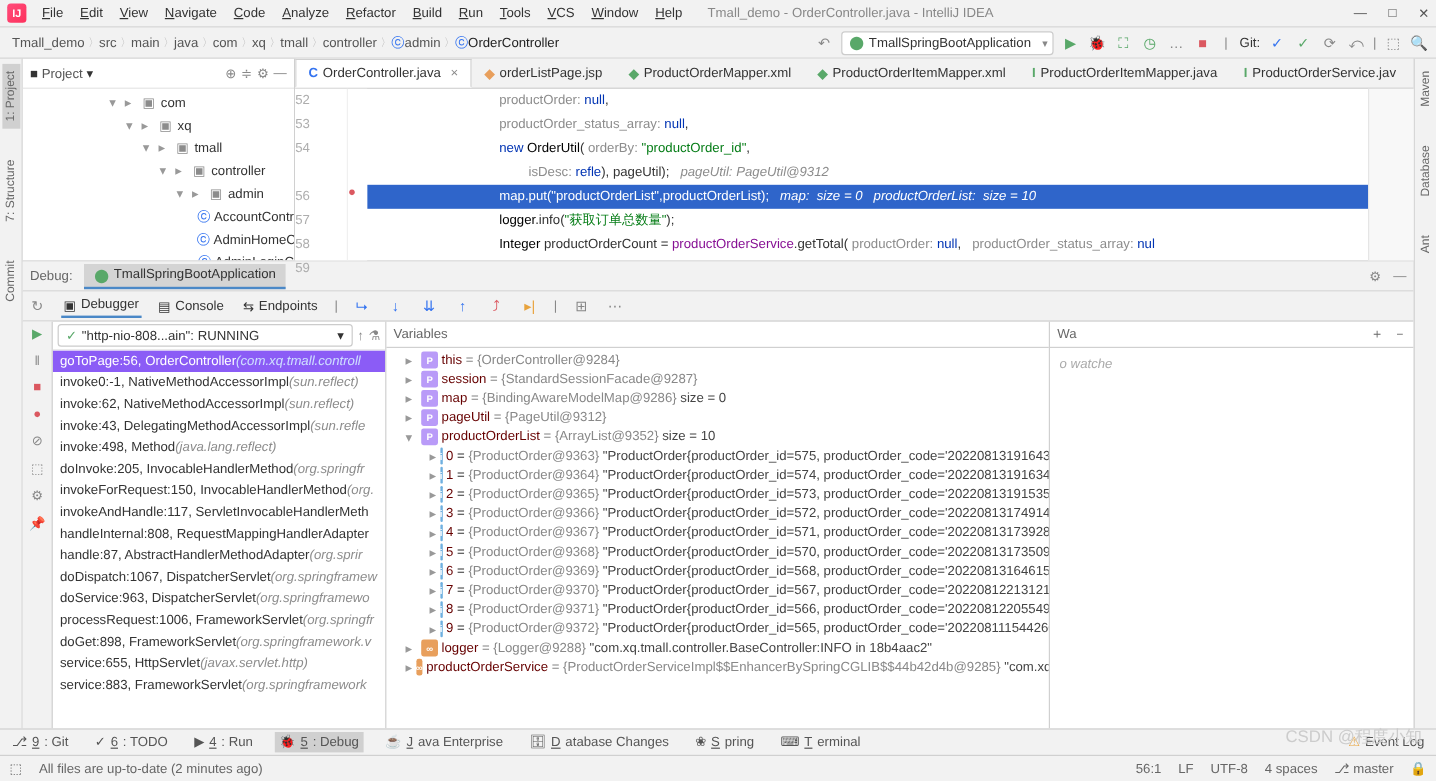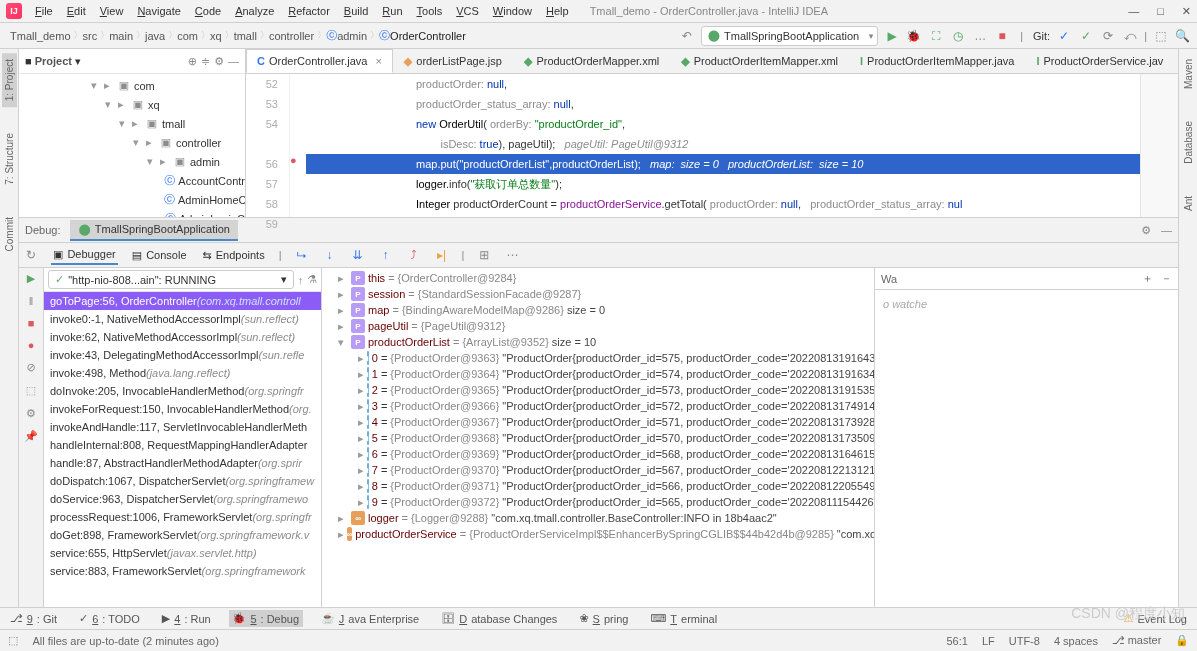--- a/index.html
+++ b/index.html
@@ -20,35 +20,35 @@
 .runcfg{height:20px;border:1px solid #ccc;border-radius:3px;padding:0 18px 0 6px;display:flex;align-items:center;gap:4px;background:#fff;position:relative}
 .runcfg:after{content:'▾';position:absolute;right:4px;color:#888;font-size:9px}
 .tbicon{width:16px;height:16px;display:flex;align-items:center;justify-content:center;font-size:12px}
 .green{color:#59a869}.red{color:#db5860}.blue{color:#3574f0}.gray{color:#888}.orange{color:#e8a33d}
 .mainrow{flex:1;display:flex;min-height:0}
 .leftstrip{width:19px;background:#f2f2f2;border-right:1px solid #d0d0d0;display:flex;flex-direction:column;align-items:center;padding-top:4px;gap:20px}
 .vtab{writing-mode:vertical-rl;transform:rotate(180deg);padding:6px 2px;color:#666;font-size:10px}
 .vtab.on{background:#d0d0d0}
 .projpane{width:227px;background:#fff;border-right:1px solid #d0d0d0;display:flex;flex-direction:column}
 .projhead{height:25px;display:flex;align-items:center;padding:0 6px;border-bottom:1px solid #e5e5e5;gap:4px}
-.projhead .ttl{font-weight:bold;color:#555;flex:1}
+.projhead .ttl{font-weight:normal;color:#555;flex:1}
 .tree{flex:1;overflow:hidden;padding:2px 0}
 .tn{display:flex;align-items:center;height:19px;padding-left:var(--ind);gap:3px;white-space:nowrap}
 .tn .arr{width:10px;color:#999;font-size:11px}
 .tn .ic{width:14px;height:14px;display:flex;align-items:center;justify-content:center;font-size:10px}
 .dir{color:#8c8c8c}
 .cls{color:#3574f0}
 .editpane{flex:1;display:flex;flex-direction:column;min-width:0;background:#fff}
 .tabs{height:25px;display:flex;align-items:flex-end;border-bottom:1px solid #d0d0d0;background:#f2f2f2;overflow:hidden}
 .tab{height:24px;display:flex;align-items:center;padding:0 10px;gap:4px;border:1px solid transparent;white-space:nowrap}
 .tab.active{background:#fff;border:1px solid #d0d0d0;border-bottom-color:#fff}
 .tab .x{color:#888;margin-left:4px}
 .editor{flex:1;display:flex;font-family:"JetBrains Mono",Consolas,monospace;font-size:12px;min-height:0;position:relative}
 .minimap{width:38px;background:#f8f8f8;border-left:1px solid #e5e5e5}
-.gut{width:44px;text-align:right;padding-right:11px;color:#adadad;background:#fff;border-right:1px solid #f0f0f0}
+.gut{width:44px;padding-right:0;color:#adadad;background:#fff;border-right:1px solid #f0f0f0}
 .gut div{height:20px;line-height:20px}
 .iconcol{width:16px;background:#fff}
 .iconcol div{height:20px}
 .code{flex:1;overflow:hidden}
 .cl{height:20px;line-height:20px;white-space:pre;padding-left:110px}
 .cl.hl{background:#2f65ca;color:#fff}
 .cl.hl .kw,.cl.hl .st,.cl.hl .fn,.cl.hl .cm,.cl.hl .pa{color:#fff!important}
 .kw{color:#0033b3}.st{color:#067d17}.fn{color:#871094}.cm{color:#8c8c8c;font-style:italic}.pa{color:#8c8c8c}.id{color:#000}
 .debugtool{height:390px;display:flex;flex-direction:column;border-top:1px solid #d0d0d0;background:#fff}
 .dbghead{height:25px;display:flex;align-items:center;background:#f2f2f2;border-bottom:1px solid #d0d0d0;padding:0 6px;gap:10px}
@@ -284,21 +284,21 @@
               <div></div>
               <div><span style="color:#db5860">●</span></div>
               <div></div>
               <div></div>
               <div></div>
             </div>
           <div class="code" id="code">
               <div class="cl"><span class="pa">productOrder:</span> <span class="kw">null</span>,</div>
               <div class="cl"><span class="pa">productOrder_status_array:</span> <span class="kw">null</span>,</div>
               <div class="cl"><span class="kw">new</span> <span class="id">OrderUtil</span>( <span class="pa">orderBy:</span> <span class="st">"productOrder_id"</span>,</div>
-              <div class="cl">        <span class="pa">isDesc:</span> <span class="kw">true</span>), pageUtil);   <span class="cm">pageUtil: PageUtil@9312</span></div>
+              <div class="cl">        <span class="pa">isDesc:</span> <span class="kw">refle</span>), pageUtil);   <span class="cm">pageUtil: PageUtil@9312</span></div>
               <div class="cl hl">map.put(<span class="st">"productOrderList"</span>,productOrderList);   <span class="cm">map:  size = 0   productOrderList:  size = 10</span></div>
               <div class="cl"><span class="id">logger</span>.info(<span class="st">"获取订单总数量"</span>);</div>
               <div class="cl"><span class="id">Integer</span> productOrderCount = <span class="fn">productOrderService</span>.getTotal( <span class="pa">productOrder:</span> <span class="kw">null</span>,   <span class="pa">productOrder_status_array:</span> <span class="kw">nul</span></div>
               <div class="cl">map.put(, productOrderCount);</div>
             </div>
           <div class="minimap"></div>
         </div>
       </div>
     </div>
 
@@ -363,20 +363,23 @@
               <div class="fr">handle:87, AbstractHandlerMethodAdapter <span class="pkg">(org.sprir</span></div>
               <div class="fr">doDispatch:1067, DispatcherServlet <span class="pkg">(org.springframew</span></div>
               <div class="fr">doService:963, DispatcherServlet <span class="pkg">(org.springframewo</span></div>
               <div class="fr">processRequest:1006, FrameworkServlet <span class="pkg">(org.springfr</span></div>
               <div class="fr">doGet:898, FrameworkServlet <span class="pkg">(org.springframework.v</span></div>
               <div class="fr">service:655, HttpServlet <span class="pkg">(javax.servlet.http)</span></div>
               <div class="fr">service:883, FrameworkServlet <span class="pkg">(org.springframework</span></div>
             </div>
         </div>
         <div class="vars">
+          <div class="varhead">
+              <span>Variables</span>
+            </div>
           <div class="varlist" id="varlist">
               <div class="vr" style="--vi: 16px;">
                 <span class="arr">▸</span>
                 <span class="vic p">P</span> 
                 <span class="vname">this</span> 
                 <span class="vgray">= {OrderController@9284}</span>
               </div>
               <div class="vr" style="--vi: 16px;">
                 <span class="arr">▸</span>
                 <span class="vic p">P</span> 

